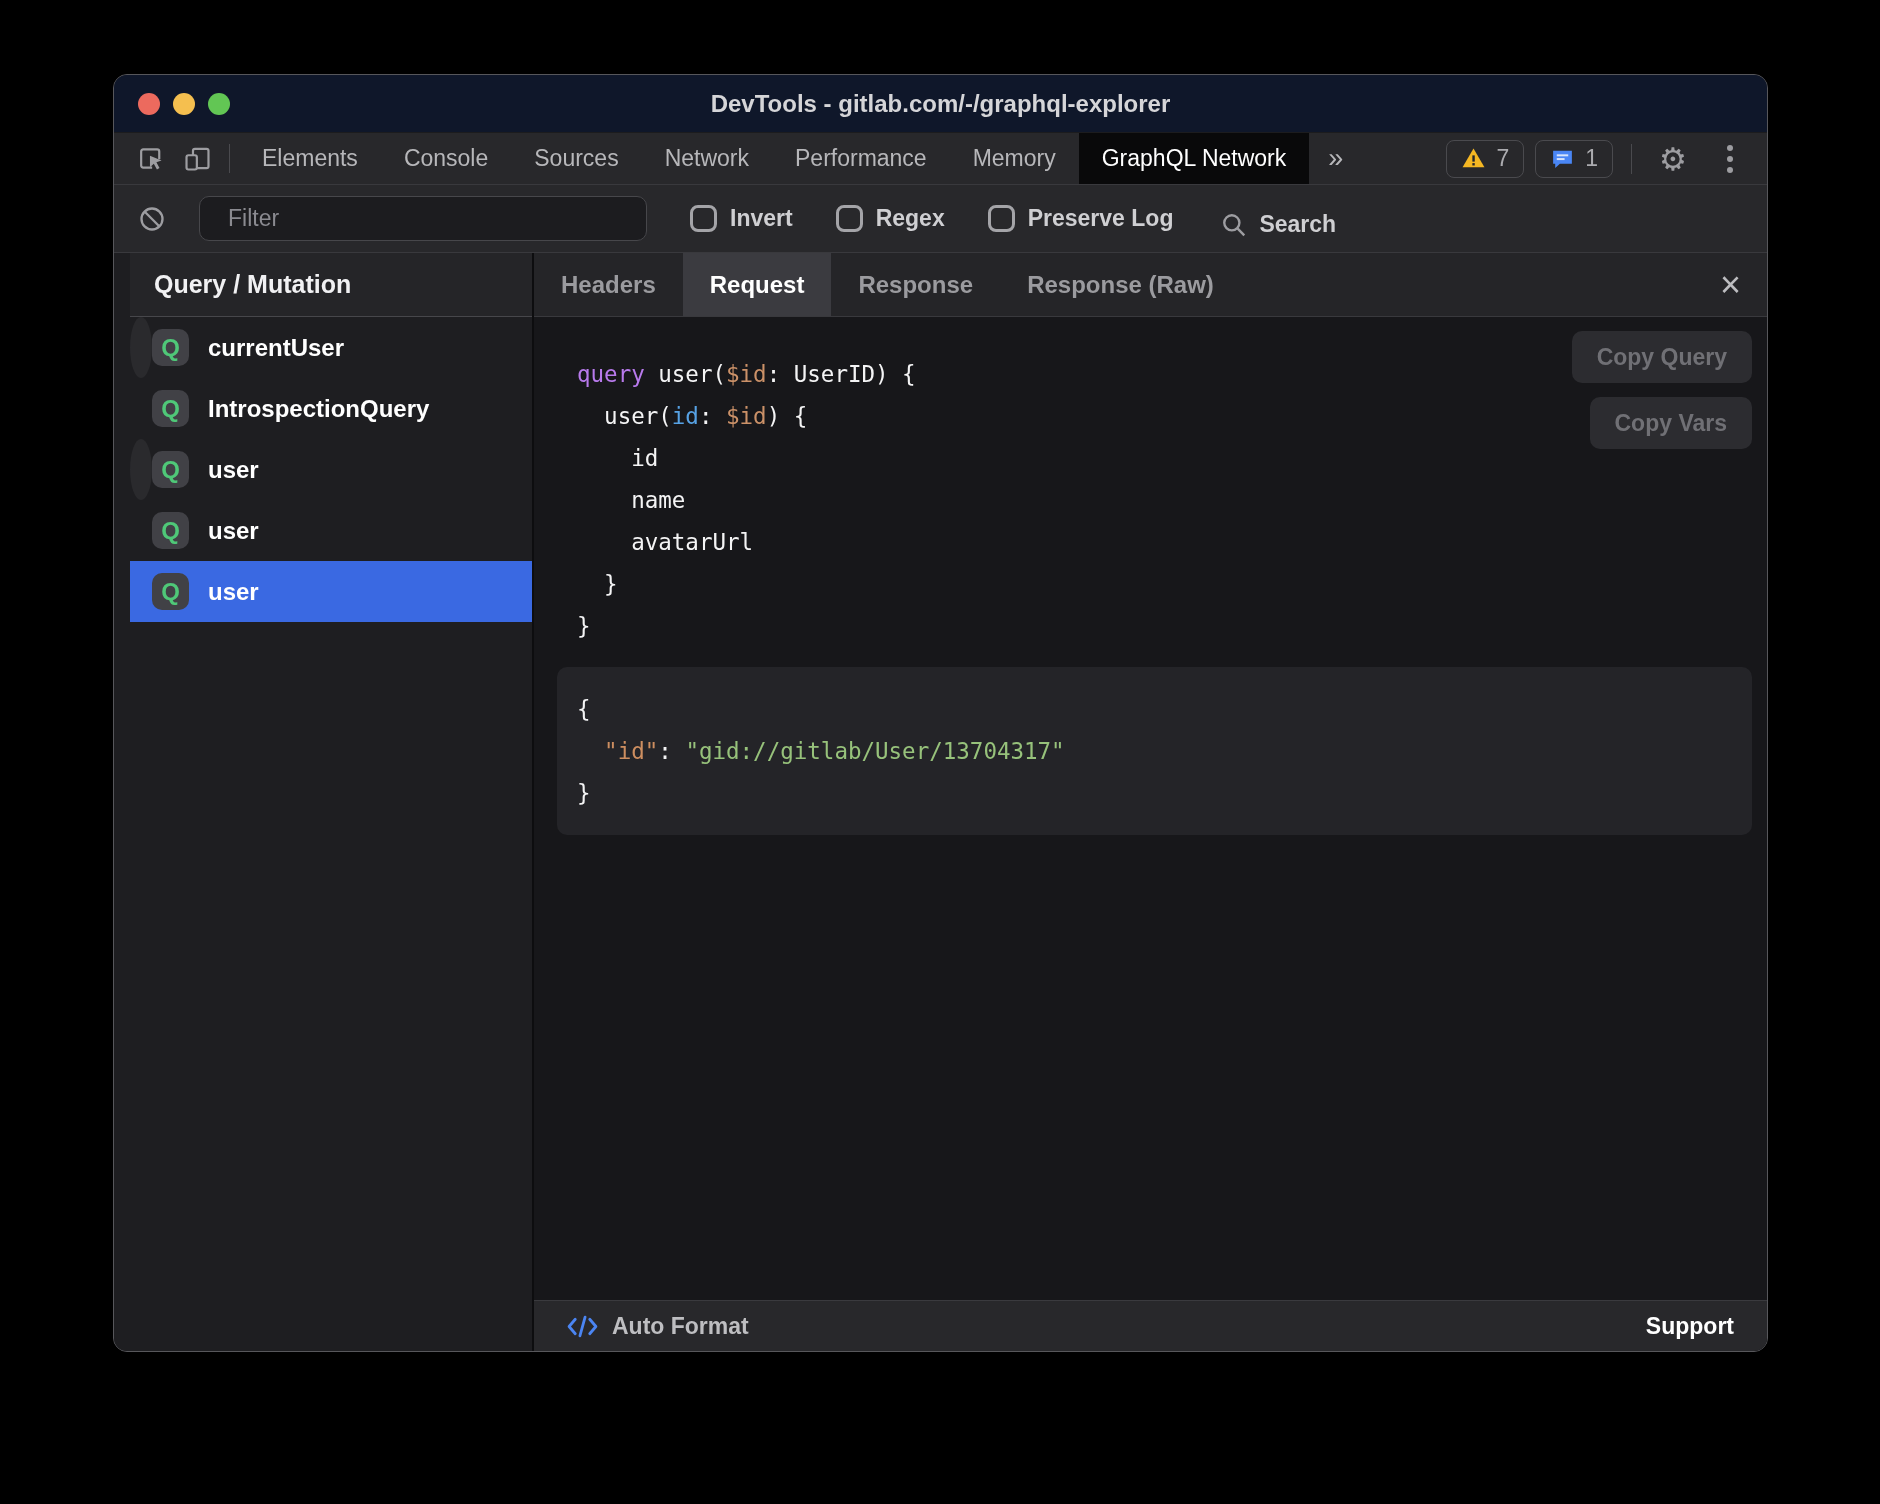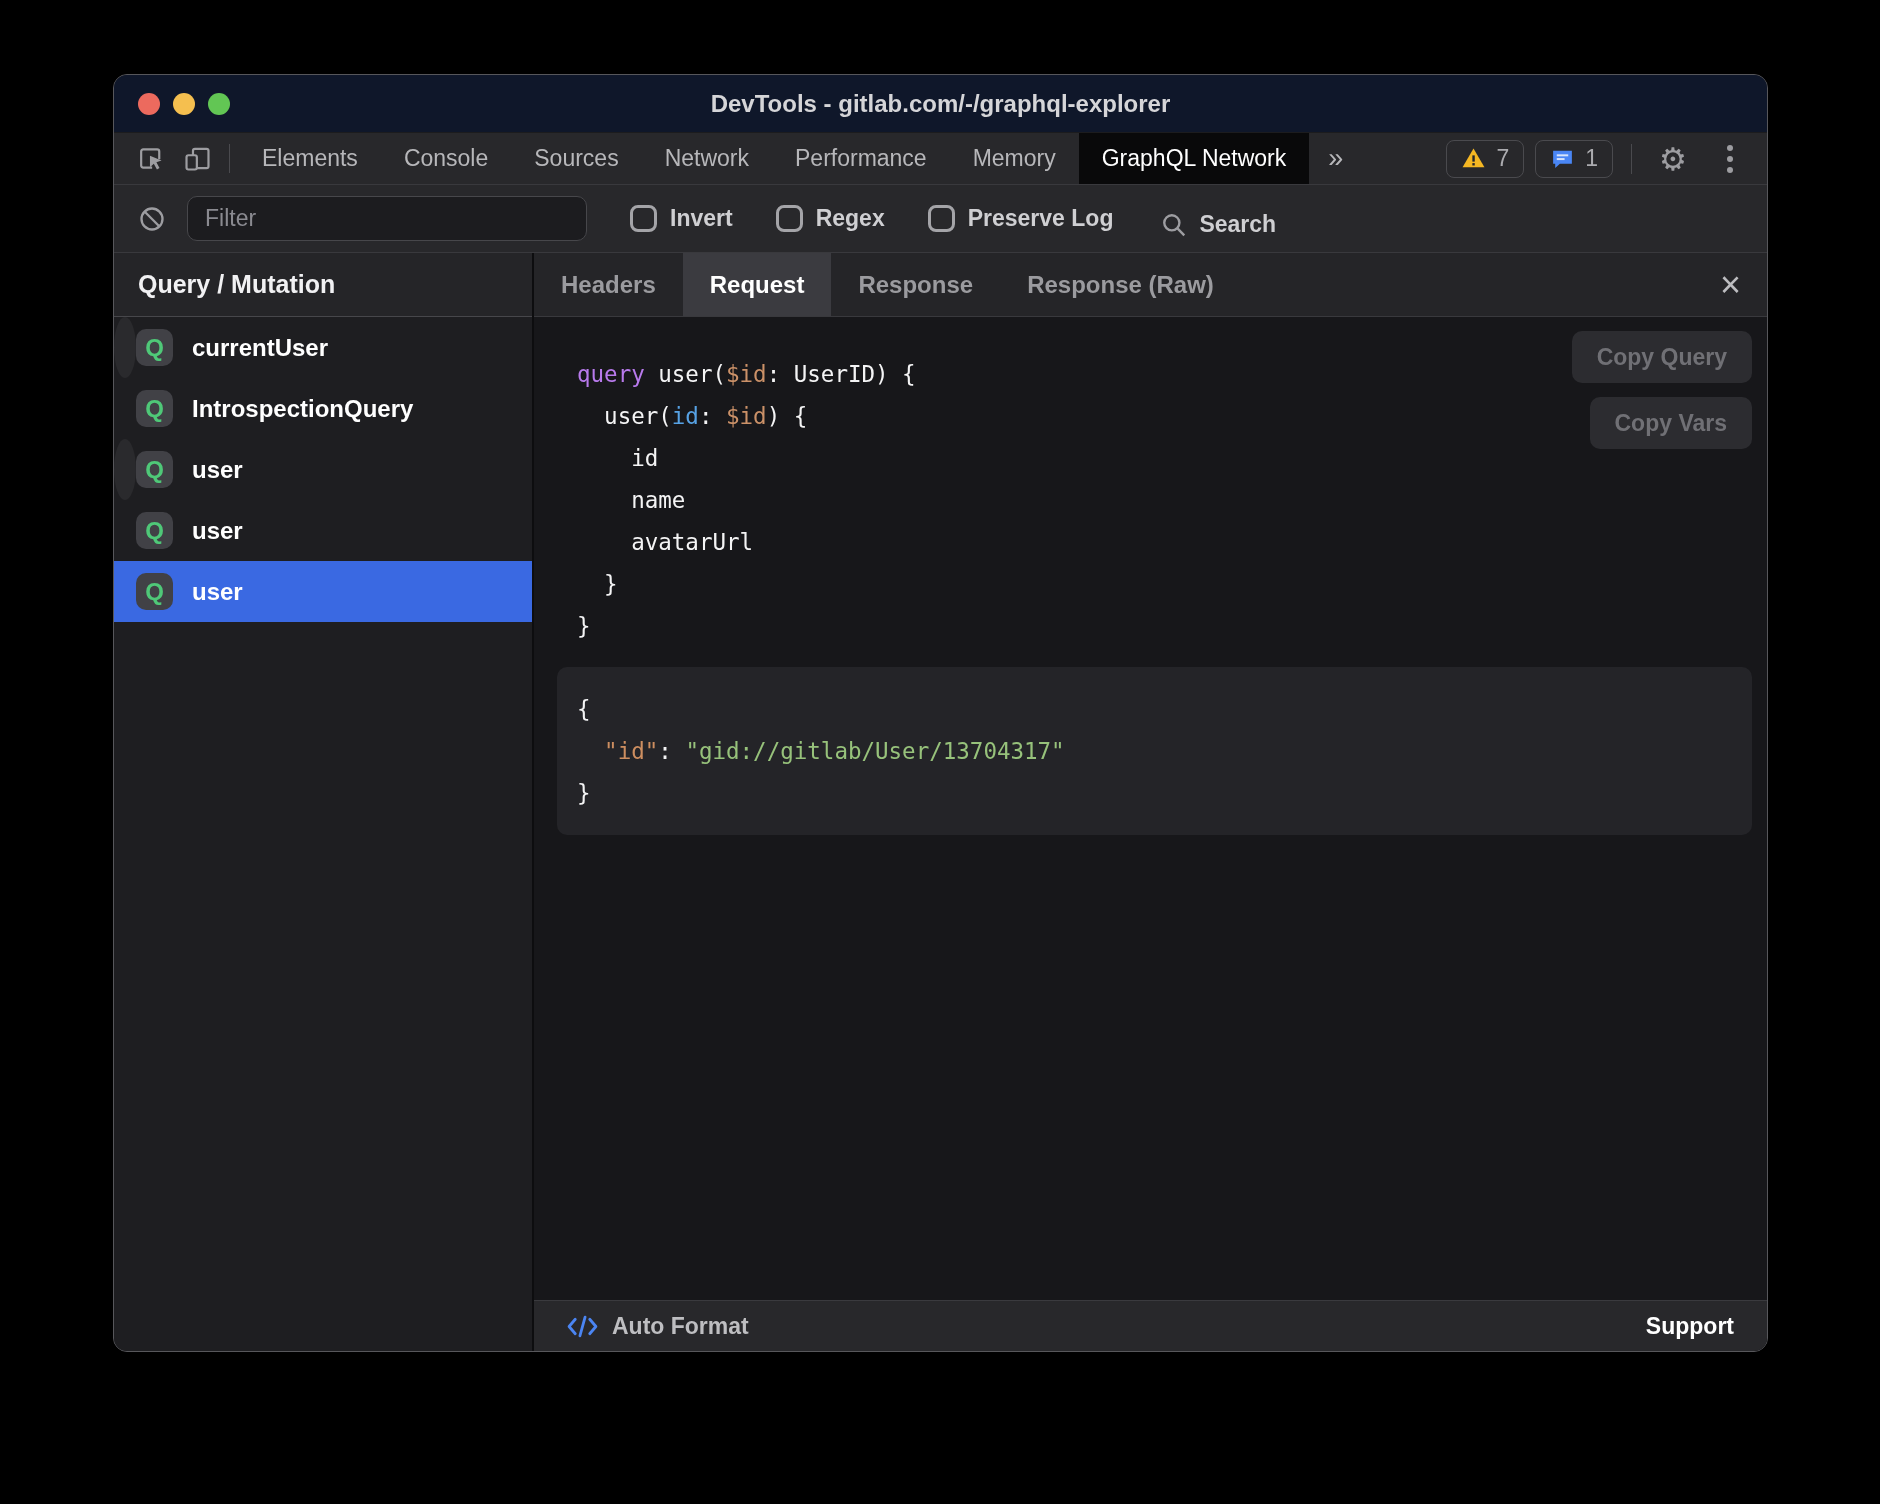--- a/index.html
+++ b/index.html
@@ -44,32 +44,32 @@
   }
   .gear { font-family:"DejaVu Sans", sans-serif; font-size:31px; color:#9d9da1; }
   .kebab { display:flex; flex-direction:column; gap:5px; align-items:center; }
   .kdot { width:6px; height:6px; border-radius:50%; background:#9d9da1; }
   
   .filterbar {
     flex:0 0 68px; display:flex; align-items:center; padding:0 20px;
     border-bottom:1px solid #39393d; background:#28282b;
   }
   .filter-input {
-    width:400px; height:45px; margin-left:17px; background:#1c1c1f;
+    width:448px; height:45px; margin-left:29px; background:#1c1c1f;
     border:1px solid #47474b; border-radius:10px; color:#e8e8ea;
-    font-size:23px; padding:0 17px; outline:none; font-family:"Liberation Sans",sans-serif;
+    font-size:23px; padding:0 28px; outline:none; font-family:"Liberation Sans",sans-serif;
   }
   .filter-input::placeholder { color:#8a8a90; }
   .checkbox-group { display:flex; align-items:center; gap:13px; margin-left:43px; cursor:pointer; }
   .cbox { width:27px; height:27px; border:3px solid #a4a4a8; border-radius:8px; flex:0 0 auto; }
   .cbl { font-size:23px; font-weight:700; color:#cfcfd2; white-space:nowrap; }
   .searchgrp { display:flex; align-items:center; gap:12px; margin-left:48px; cursor:pointer;margin-top:12px; }
   
   .content { flex:1; display:flex; min-height:0; }
-  .sidebar { width:420px; flex:0 0 auto; background:#1e1e21; border-right:2px solid #0d0d0f; display:flex; flex-direction:column; }
+  .sidebar { width:420px; flex:0 0 auto; background:#1e1e21; border-right:2px solid #0d0d0f; display:flex; flex-direction:column;padding-left:16px; }
   .sidebar-header {
     flex:0 0 64px; display:flex; align-items:center; padding-left:24px;
     font-size:25px; font-weight:700; color:#f1f1f3; background:#252528;
     border-bottom:1px solid #47474b;
   }
   .qrow { height:61px; flex:0 0 auto; display:flex; align-items:center; gap:19px; padding-left:22px;
     font-size:24px; font-weight:700; color:#ffffff; cursor:pointer; }
   .qrow.light { background:#2a2a2d; }
   .qrow.dark { background:#1e1e21; }
   .qrow.selected { background:#3a69e2; }

